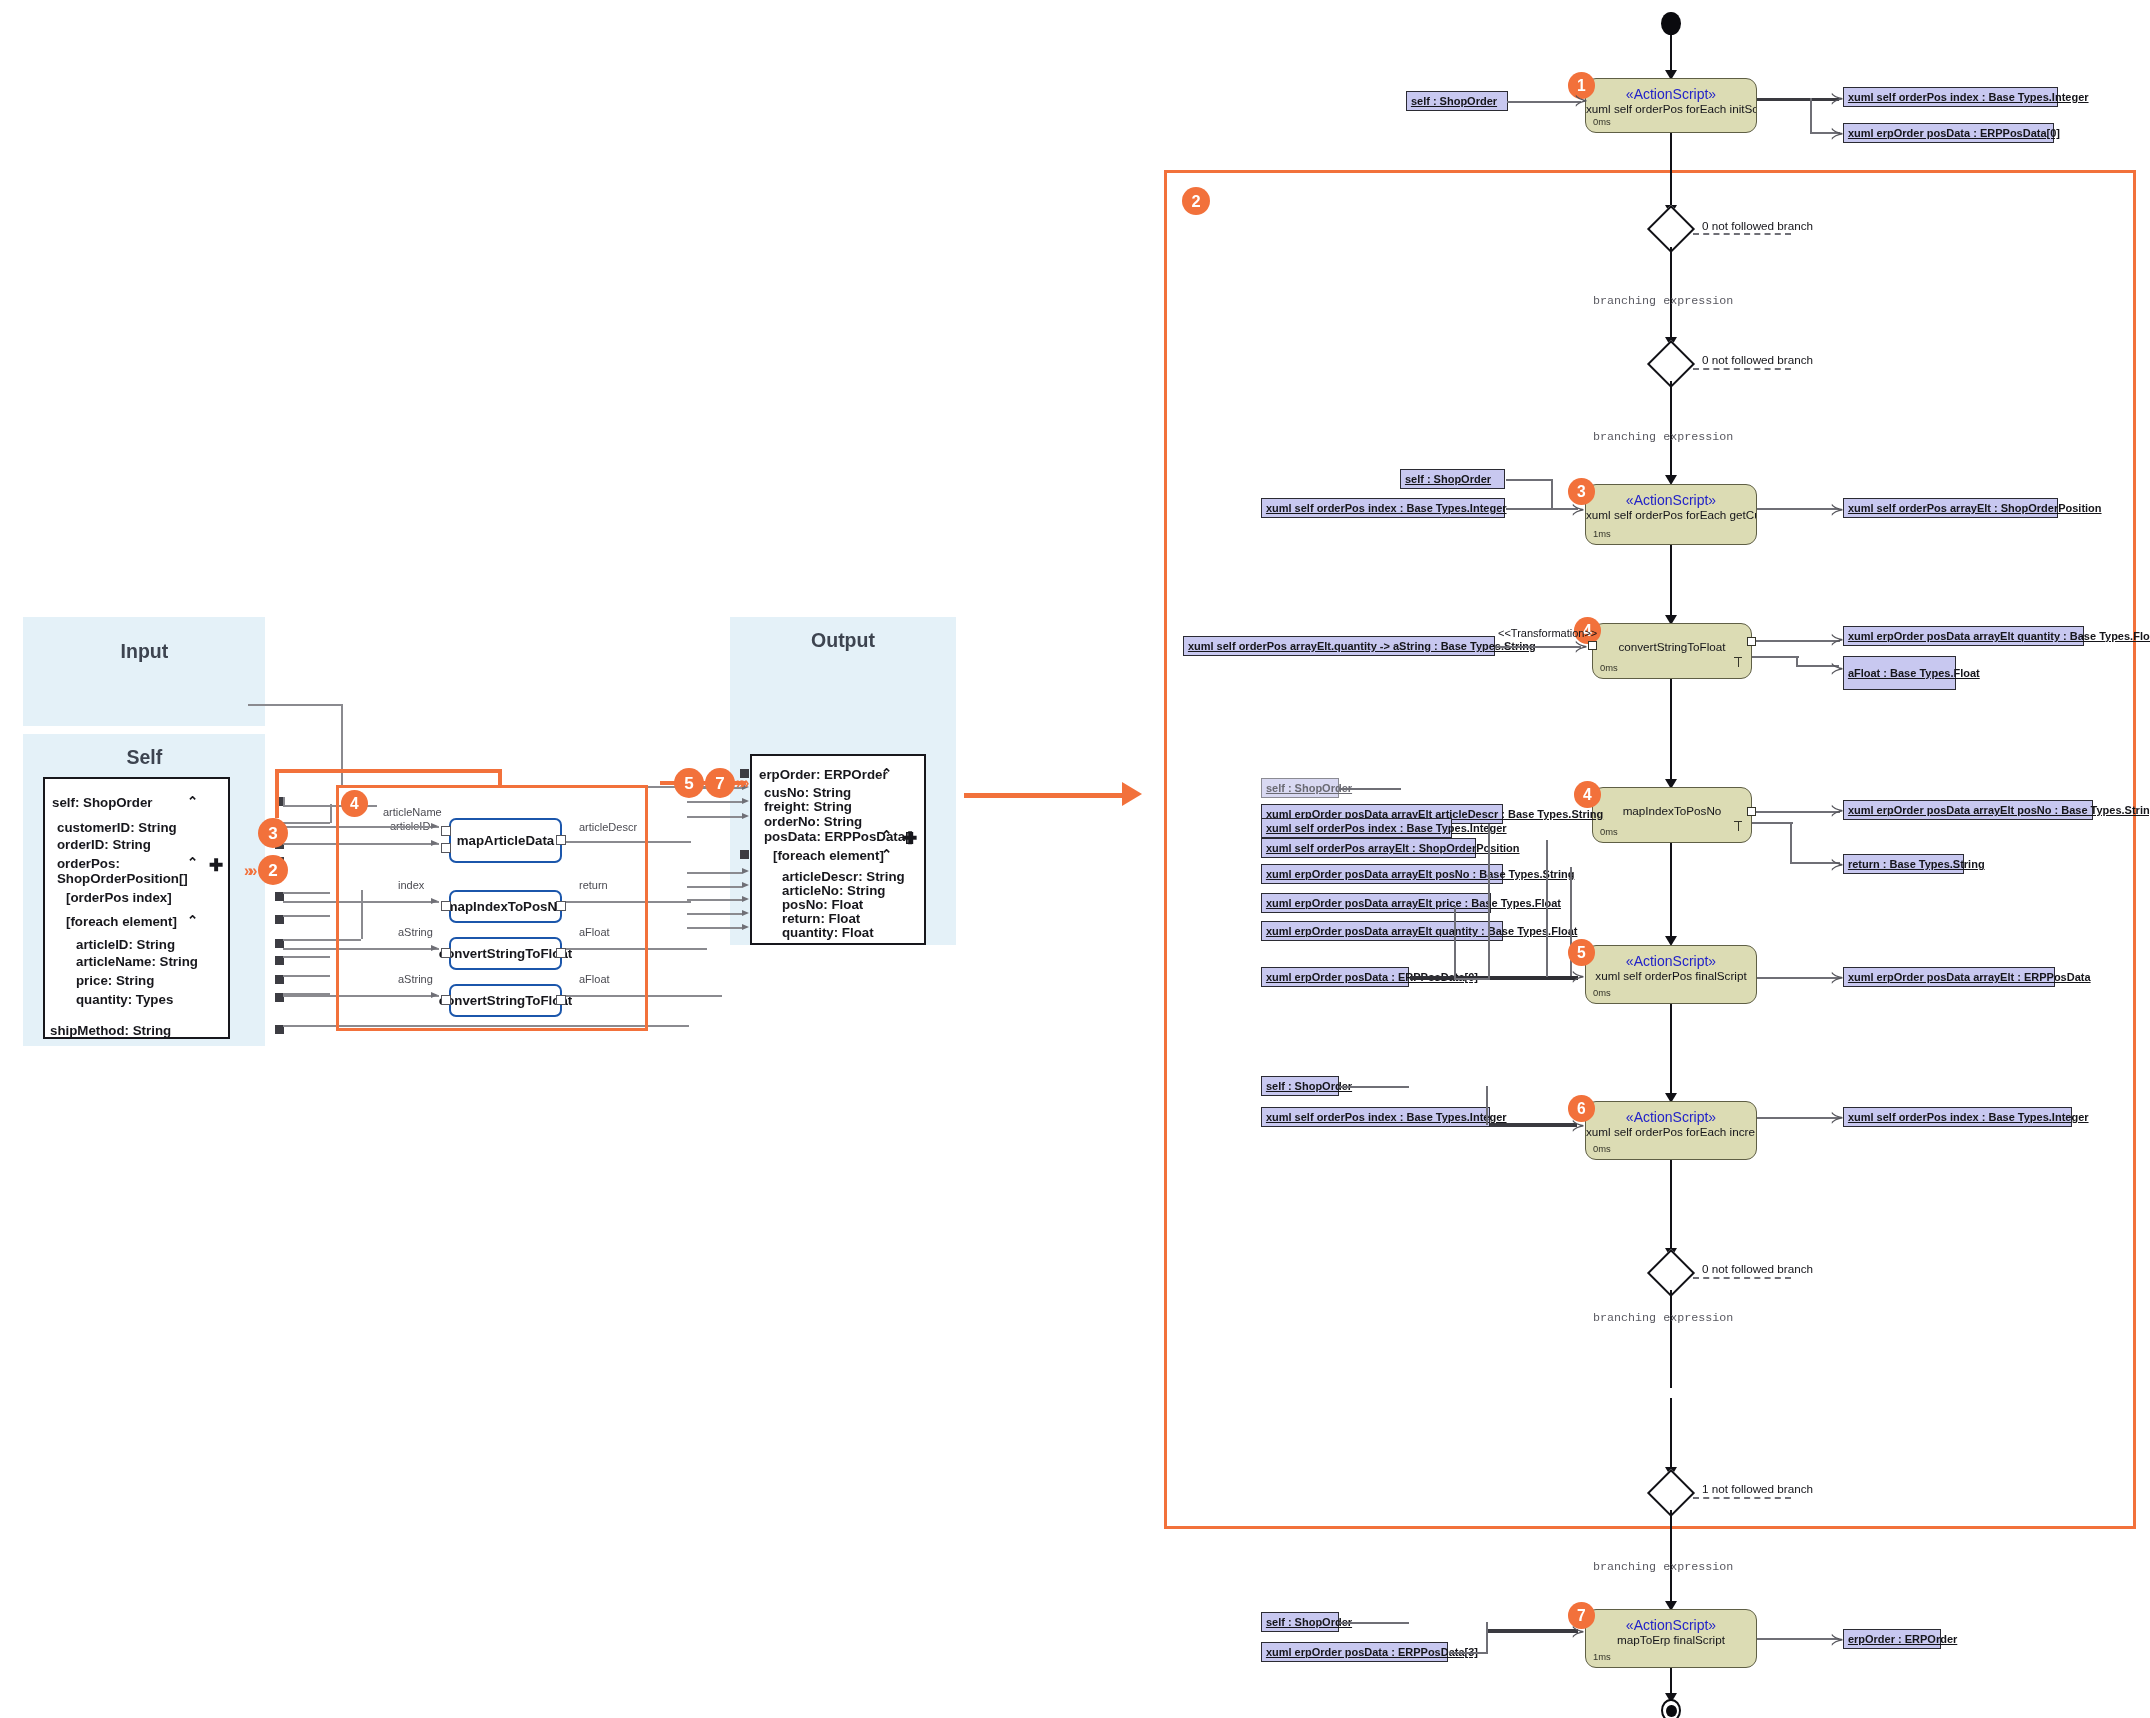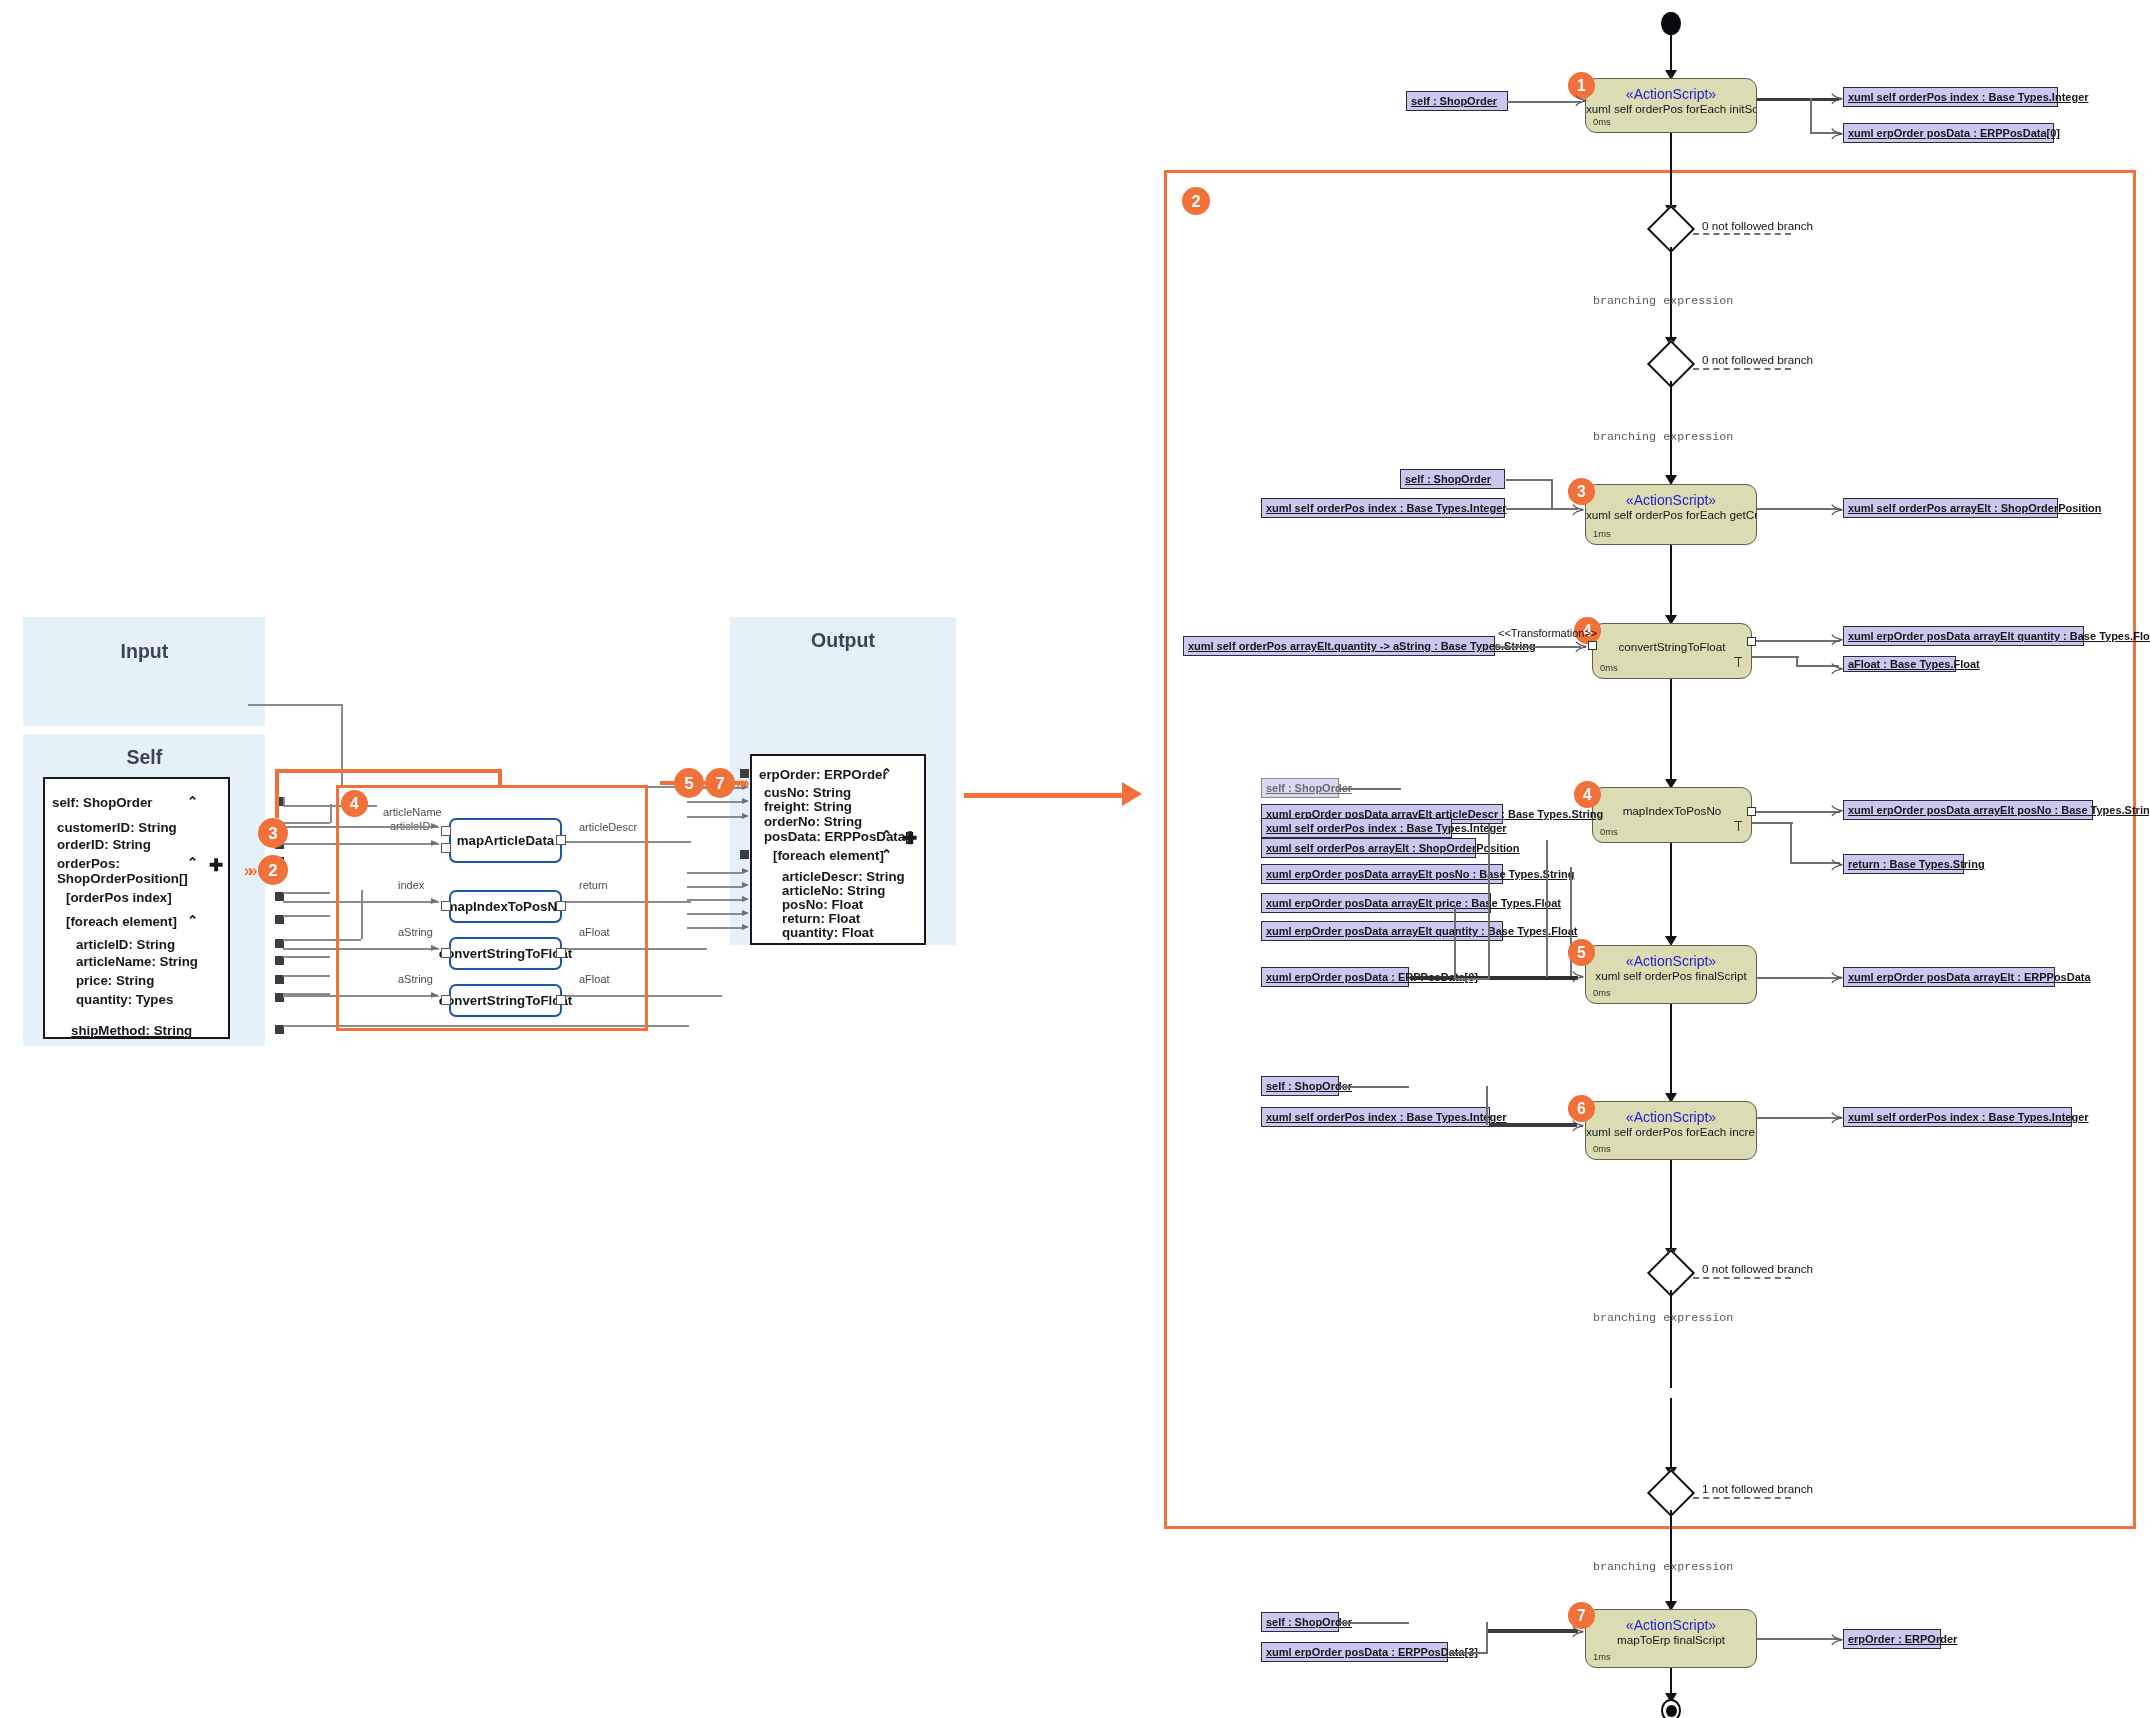--- a/index.html
+++ b/index.html
@@ -92,21 +92,21 @@
 ShopOrderPosition[]</div>
     <div class="caret" style="left:187px;top:855px;">⌃</div>
     <div class="plus" style="left:209px;top:857px;">✚</div>
     <div class="field" style="left:66px;top:890px;">[orderPos index]</div>
     <div class="field" style="left:66px;top:914px;">[foreach element]</div>
     <div class="caret" style="left:187px;top:913px;">⌃</div>
     <div class="field" style="left:76px;top:937px;">articleID: String</div>
     <div class="field" style="left:76px;top:954px;">articleName: String</div>
     <div class="field" style="left:76px;top:973px;">price: String</div>
     <div class="field" style="left:76px;top:992px;">quantity: Types</div>
-    <div class="field" style="left:71px;top:1023px;text-decoration:underline;">shipMethod: String</div>
+    <div class="field" style="left:50px;top:1023px;">shipMethod: String</div>
     <div class="pin" style="left:275px;top:797px;"></div>
     <div class="pin" style="left:275px;top:822px;"></div>
     <div class="pin" style="left:275px;top:840px;"></div>
     <div class="pin" style="left:275px;top:857px;"></div>
     <div class="pin" style="left:275px;top:892px;"></div>
     <div class="pin" style="left:275px;top:915px;"></div>
     <div class="pin" style="left:275px;top:939px;"></div>
     <div class="pin" style="left:275px;top:956px;"></div>
     <div class="pin" style="left:275px;top:975px;"></div>
     <div class="pin" style="left:275px;top:993px;"></div>
@@ -284,21 +284,21 @@
       <span>xuml self orderPos arrayElt.quantity -&gt; aString : Base Types.String</span>
     </div>
     <div class="transf" style="left:1498px;top:627px;">&lt;&lt;Transformation&gt;&gt;</div>
     <div class="olink olink-h" style="left:1495px;top:646px;width:86px;"></div>
     <div class="ohead" style="left:1574px;top:638px;">≻</div>
     <div class="act-pin" style="left:1588px;top:641px;"></div>
     <div class="act-pin" style="left:1747px;top:637px;"></div>
     <div class="objnode" style="left:1843px;top:626px;width:241px;height:20px;">
       <span>xuml erpOrder posData arrayElt quantity : Base Types.Float</span>
     </div>
-    <div class="objnode" style="left:1843px;top:656px;width:113px;height:16px;">
+    <div class="objnode" style="left:1843px;top:656px;width:113px;height:34px;">
       <span>aFloat : Base Types.Float</span>
     </div>
     <div class="olink olink-h" style="left:1756px;top:640px;width:84px;"></div>
     <div class="ohead" style="left:1830px;top:631px;">≻</div>
     <div class="olink olink-h" style="left:1752px;top:656px;width:47px;"></div>
     <div class="olink olink-v" style="left:1796px;top:656px;height:11px;"></div>
     <div class="olink olink-h" style="left:1796px;top:665px;width:43px;"></div>
     <div class="ohead" style="left:1830px;top:660px;">≻</div>
     <div class="flowline flowline-v" style="left:1670px;top:679px;height:105px;"></div>
     <div class="flowarrow" style="left:1665px;top:779px;"></div>

